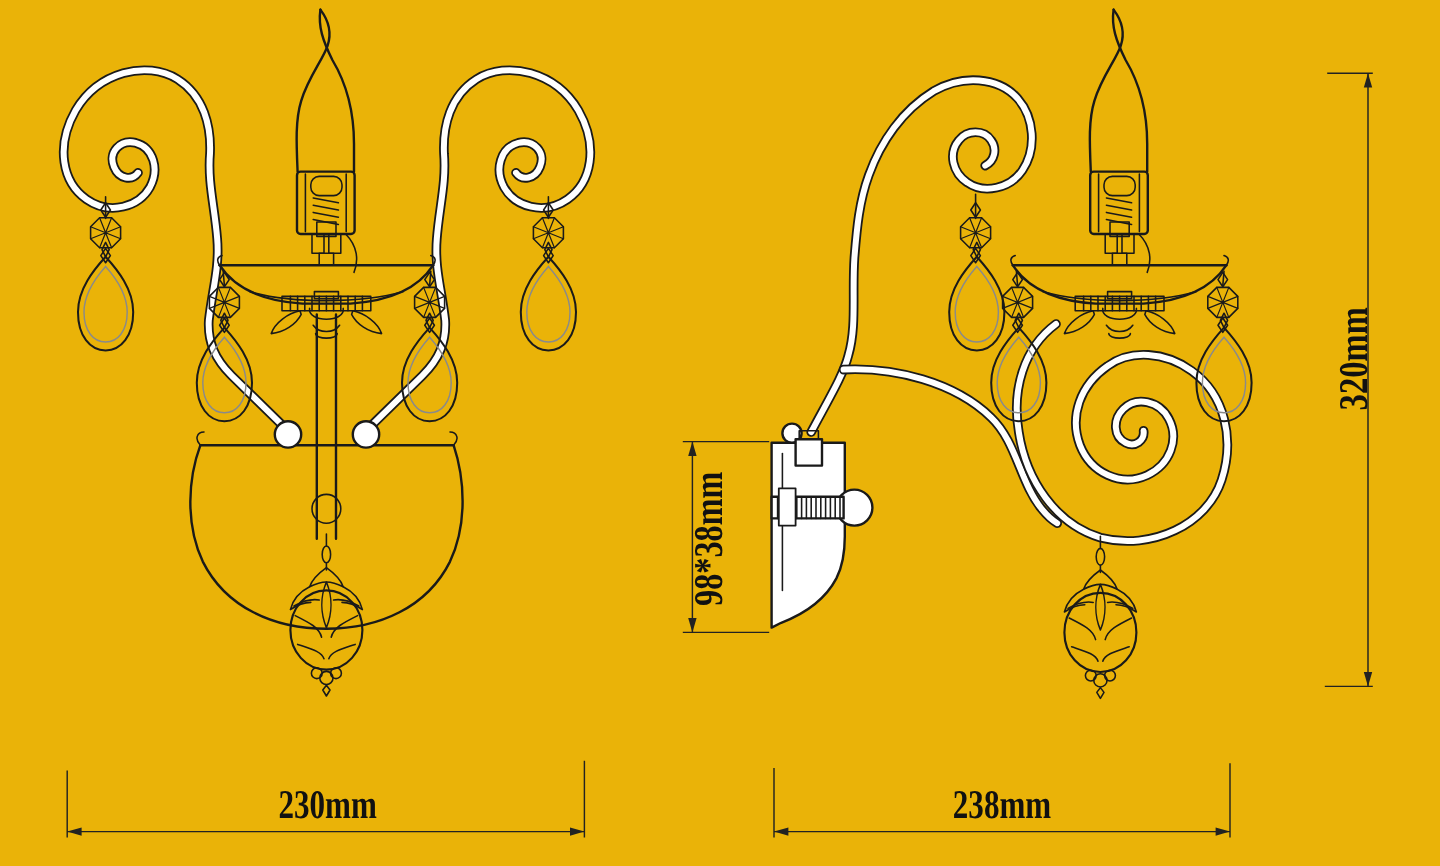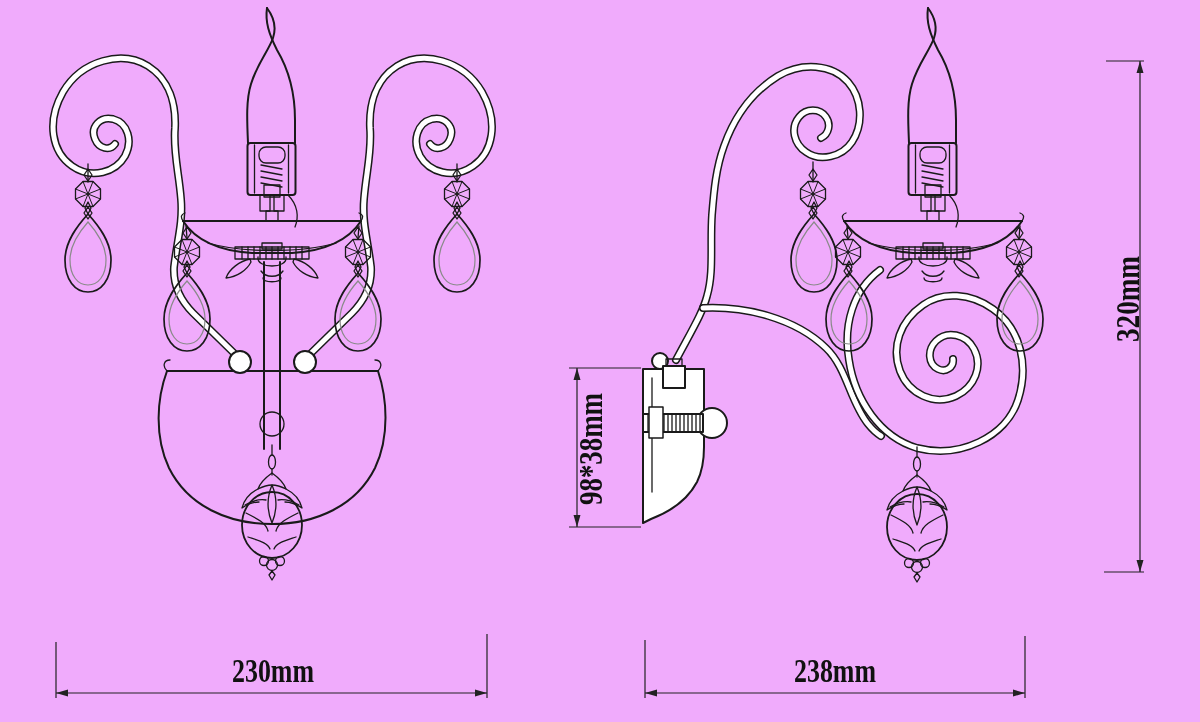--- a/index.html
+++ b/index.html
@@ -1,16 +1,16 @@
 <!DOCTYPE html>
 <html><head>
 <meta charset="utf-8">
 <style>
   html,body{margin:0;padding:0;background:#ffffff;}
-  .canvas{position:relative;width:1200px;height:722px;background:#f0abfc;overflow:hidden;}
+  .canvas{position:relative;width:1200px;height:722px;background:#eab308;overflow:hidden;}
   svg{display:block;}
   .ln{stroke:#1a1a1a;stroke-width:2;fill:none;stroke-linecap:round;stroke-linejoin:round;}
   .thin{stroke:#1a1a1a;stroke-width:1.3;fill:none;stroke-linecap:round;stroke-linejoin:round;}
   .ghost{stroke:#8a8a8a;stroke-width:1.2;fill:none;}
   .tube-outer{stroke:#1a1a1a;stroke-width:8;fill:none;stroke-linecap:round;stroke-linejoin:round;}
   .tube-inner{stroke:#ffffff;stroke-width:5;fill:none;stroke-linecap:round;stroke-linejoin:round;}
   .whitefill{fill:#ffffff;stroke:#1a1a1a;stroke-width:2;stroke-linejoin:round;}
   .dimline{stroke:#222222;stroke-width:1.2;fill:none;}
   .dimarrow{fill:#222222;stroke:none;}
   .dim-label{font-family:"Liberation Serif", "DejaVu Serif", serif;font-size:34px;font-weight:bold;fill:#111111;}

